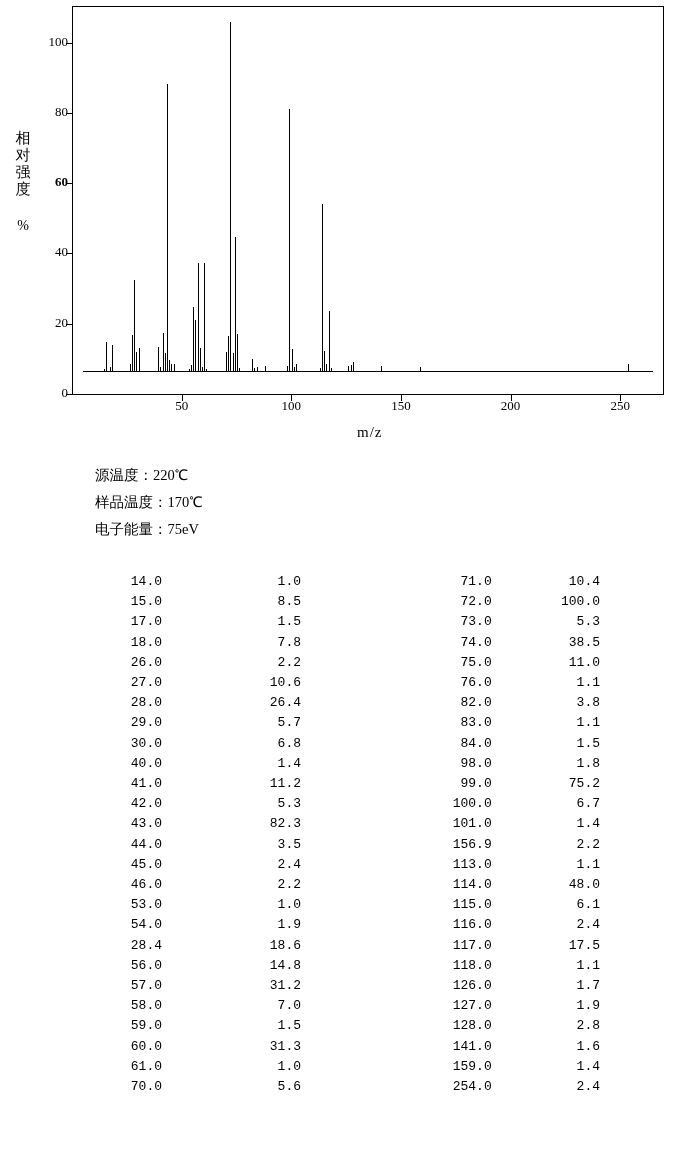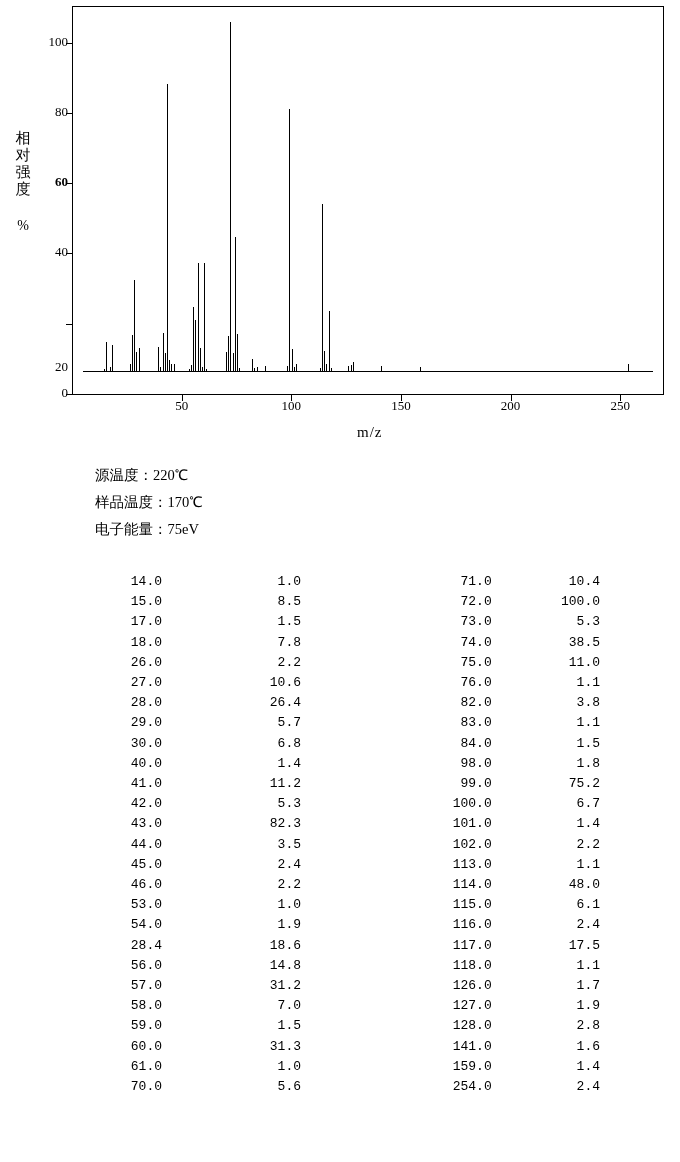--- a/index.html
+++ b/index.html
@@ -152,21 +152,21 @@
   .col-mz-right  { width = 90px; width: 90px; text-align: right; }
   .col-int-right { width: 105px; text-align: right; }
 </style>
 </head>
 <body>
 
 <div id="chart-block">
 
   <div id="y-axis-labels">
       <div class="ytick" style="top: 388px;">0</div>
-      <div class="ytick" style="top: 317.714px; margin-top: 44px;">20</div>
+      <div class="ytick" style="top: 317.714px;">20</div>
       <div class="ytick" style="top: 247.429px;">40</div>
       <div class="ytick" style="top: 177.143px; font-weight: bold;">60</div>
       <div class="ytick" style="top: 106.857px;">80</div>
       <div class="ytick" style="top: 36.5714px;">100</div>
     </div>
 
   <div id="ylabel-text">相对强度</div>
   <div id="ylabel-pct">%</div>
 
   <div id="plot-frame">
@@ -345,21 +345,21 @@
           <td class="col-mz-left">43.0</td>
           <td class="col-int-left">82.3</td>
           <td class="col-gap"></td>
           <td class="col-mz-right">101.0</td>
           <td class="col-int-right">1.4</td>
         </tr>
         <tr>
           <td class="col-mz-left">44.0</td>
           <td class="col-int-left">3.5</td>
           <td class="col-gap"></td>
-          <td class="col-mz-right">102.0</td>
+          <td class="col-mz-right">156.9</td>
           <td class="col-int-right">2.2</td>
         </tr>
         <tr>
           <td class="col-mz-left">45.0</td>
           <td class="col-int-left">2.4</td>
           <td class="col-gap"></td>
           <td class="col-mz-right">113.0</td>
           <td class="col-int-right">1.1</td>
         </tr>
         <tr>

